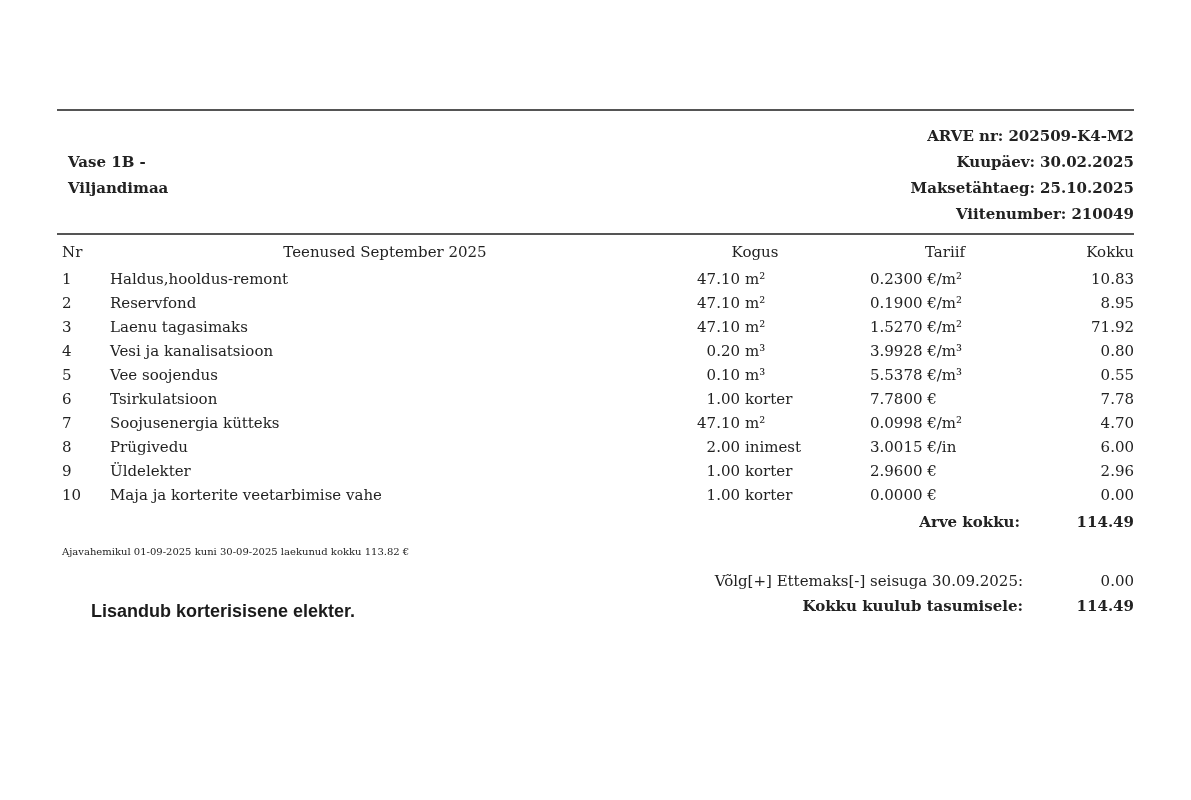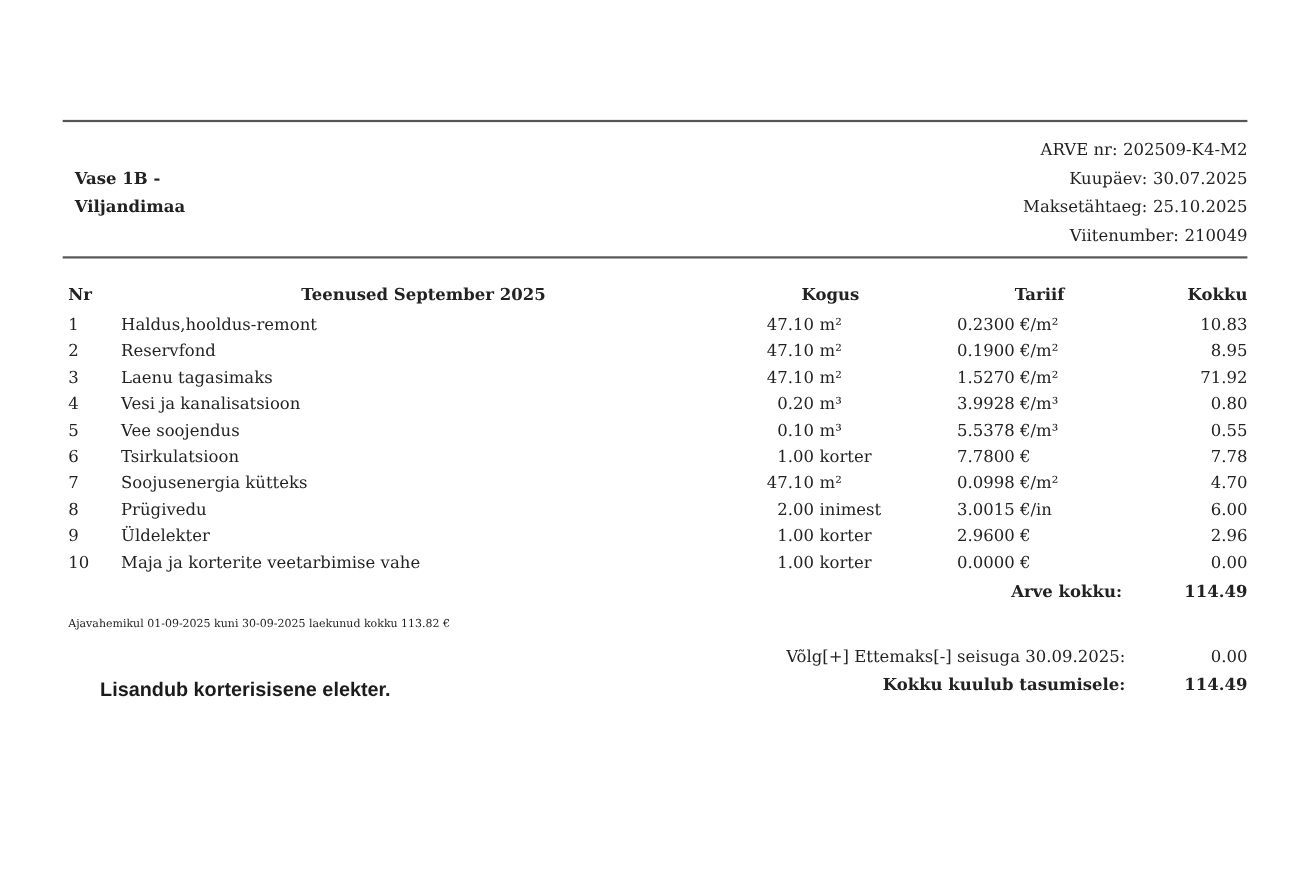--- a/index.html
+++ b/index.html
@@ -31,40 +31,40 @@
     position: absolute;
     left: 11px; top: 38px;
     font-size: 15px;
     line-height: 26px;
   }
   .hdr-left .bold-line { font-weight: bold; }
   .hdr-right {
     position: absolute;
     right: 0; top: 12px;
     text-align: right;
-    font-weight: normal;
+    font-weight: bold;
     font-size: 15px;
     line-height: 26px;
   }
   .hdr-right .hdr-value { margin-left: 5px; }
 
   
   table.services {
     width: 1077px;
     border-collapse: collapse;
     table-layout: fixed;
     font-size: 15px;
   }
   col.c-nr      { width: 48px; }
   col.c-service { width: 560px; }
   col.c-qty     { width: 180px; }
   col.c-tariff  { width: 175px; }
   col.c-total   { width: 114px; }
 
-  th { font-weight: bold; padding: 24px 0 6px 0; line-height: 18px; }
+  th { font-weight: normal; padding: 8px 0 6px 0; line-height: 18px; }
   th.h-nr      { text-align: left; padding-left: 5px; }
   th.h-service { text-align: center; margin-top: 28px; }
   th.h-qty     { text-align: center; }
   th.h-tariff  { text-align: center; padding-left: 25px; }
   th.h-total   { text-align: right; }
 
   td { height: 24px; padding: 0; line-height: 24px; vertical-align: middle; }
   td.nr      { padding-left: 5px; }
   td.service { padding-left: 5px; }
   td.kogus .qty-num  { display: inline-block; width: 75px; text-align: right; }
@@ -119,21 +119,21 @@
     <div class="hdr-left">
       <div class="bold-line">Vase 1B -</div>
       <div class="bold-line">Viljandimaa</div>
     </div>
     <div class="hdr-right" id="hdr-right">
   <div class="hdr-line">
     <span class="hdr-label">ARVE nr:</span><span class="hdr-value">202509-K4-M2</span>
   </div>
 
   <div class="hdr-line">
-    <span class="hdr-label">Kuupäev:</span><span class="hdr-value">30.07.2025</span>
+    <span class="hdr-label">Kuupäev:</span><span class="hdr-value">30.02.2025</span>
   </div>
 
   <div class="hdr-line">
     <span class="hdr-label">Maksetähtaeg:</span><span class="hdr-value">25.10.2025</span>
   </div>
 
   <div class="hdr-line">
     <span class="hdr-label">Viitenumber:</span><span class="hdr-value">210049</span>
   </div>
 </div>

